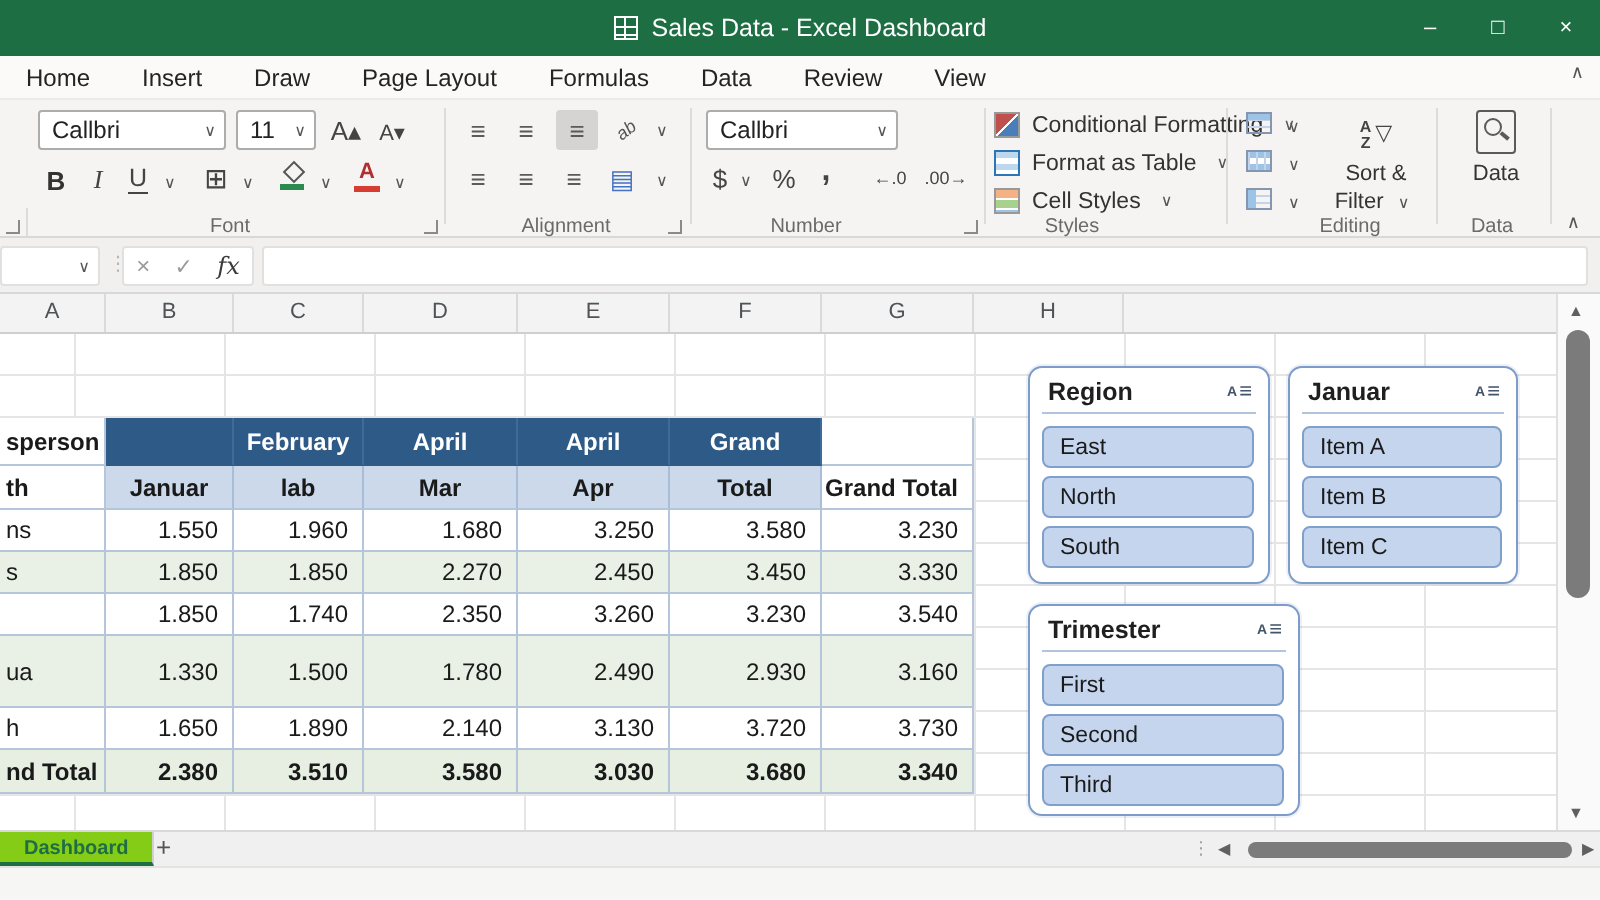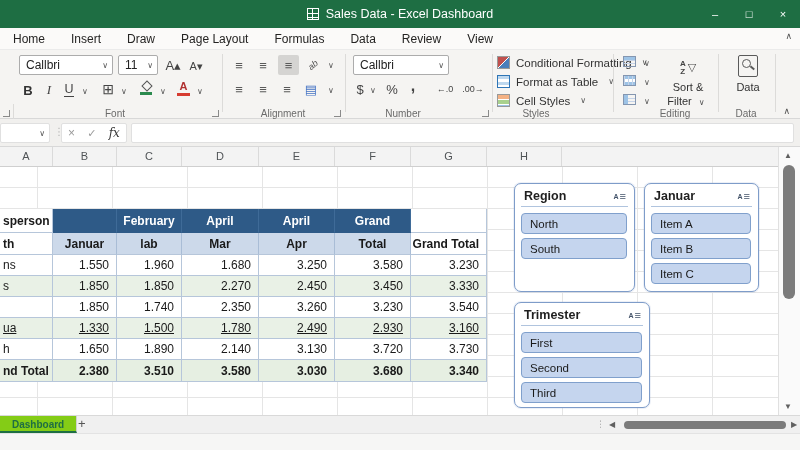--- a/index.html
+++ b/index.html
@@ -382,21 +382,21 @@
         </div>
         <div class="prow" style="height: 21px;">
           <div class="pc lab" style="width: 53px;"></div>
           <div class="pc num" style="width: 64px;">1.850</div>
           <div class="pc num" style="width: 65px;">1.740</div>
           <div class="pc num" style="width: 77px;">2.350</div>
           <div class="pc num" style="width: 76px;">3.260</div>
           <div class="pc num" style="width: 76px;">3.230</div>
           <div class="pc num" style="width: 76px;">3.540</div>
         </div>
-        <div class="prow" style="height: 21px; text-decoration: underline;">
+        <div class="prow" style="height: 36px;">
           <div class="pc lab rowg" style="width: 53px;">ua</div>
           <div class="pc num rowg" style="width: 64px;">1.330</div>
           <div class="pc num rowg" style="width: 65px;">1.500</div>
           <div class="pc num rowg" style="width: 77px;">1.780</div>
           <div class="pc num rowg" style="width: 76px;">2.490</div>
           <div class="pc num rowg" style="width: 76px;">2.930</div>
           <div class="pc num rowg" style="width: 76px;">3.160</div>
         </div>
         <div class="prow" style="height: 21px;">
           <div class="pc lab" style="width: 53px;">h</div>
@@ -421,20 +421,21 @@
         <div class="slicer" style="left: 514px; top: 16px; width: 121px; height: 109px;">
           <div class="slhead">
             <span class="sltitle">Region</span>
             <span class="slicon">
               <span class="a">A</span>
               <span>≡</span>
             </span>
           </div>
           <div class="slsep"></div>
           <div class="slbtns">
+            <div class="slbtn">East</div>
             <div class="slbtn">North</div>
             <div class="slbtn">South</div>
           </div>
         </div>
         <div class="slicer" style="left: 644px; top: 16px; width: 115px; height: 109px;">
           <div class="slhead">
             <span class="sltitle">Januar</span>
             <span class="slicon">
               <span class="a">A</span>
               <span>≡</span>

